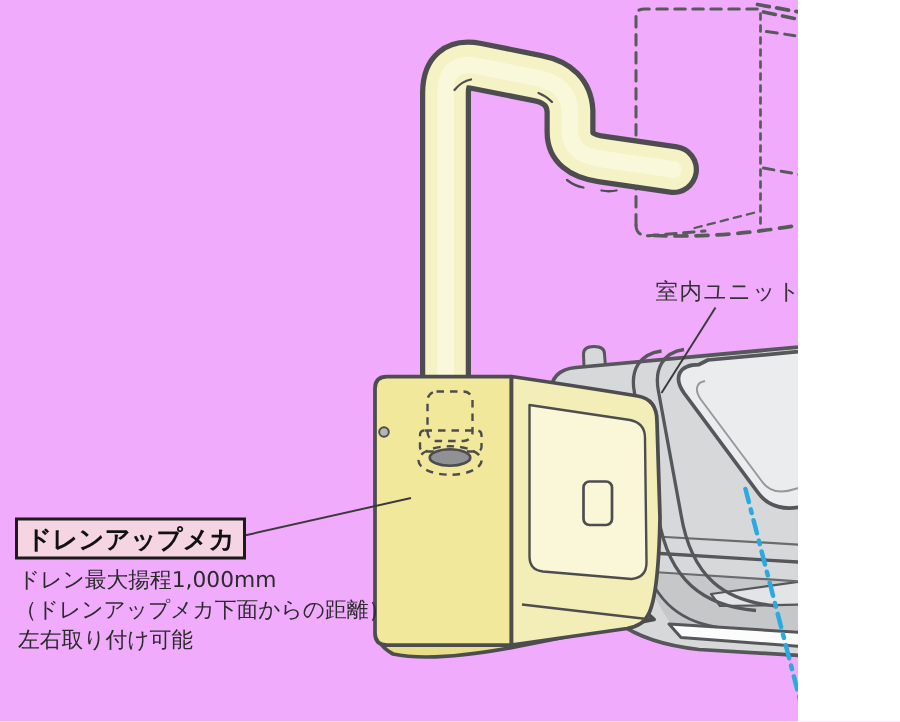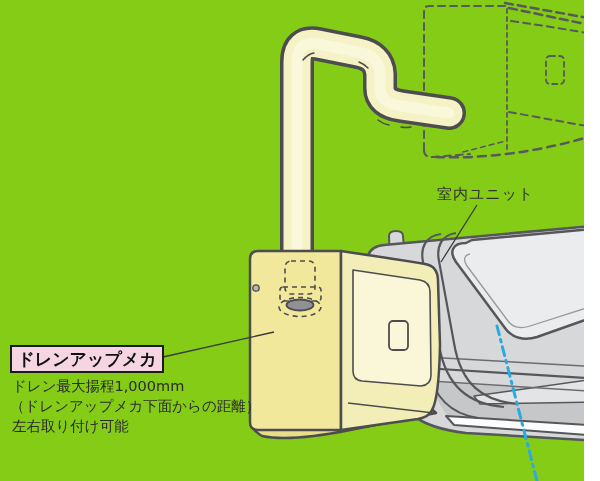--- a/index.html
+++ b/index.html
@@ -1,17 +1,17 @@
 <!DOCTYPE html>
 <html><head>
 <meta charset="utf-8">
 <style>
   html,body{margin:0;padding:0;background:#ffffff;}
   #stage{
-    position:relative;width:584px;height:481px;background:#84cc16;overflow:hidden;
+    position:relative;width:532px;height:481px;background:#f0abfc;overflow:hidden;
     font-family:"DejaVu Sans","Liberation Sans",sans-serif;
   }
   svg{display:block;}
   text{font-family:"DejaVu Sans","Liberation Sans",sans-serif;}
   .spec{font-size:14.5px;fill:#2b2b2b;}
   .callout-title{font-size:17px;font-weight:bold;fill:#111111;}
   .unit-label{font-size:15px;fill:#333333;letter-spacing:1px;}
 </style>
 </head>
 <body>

